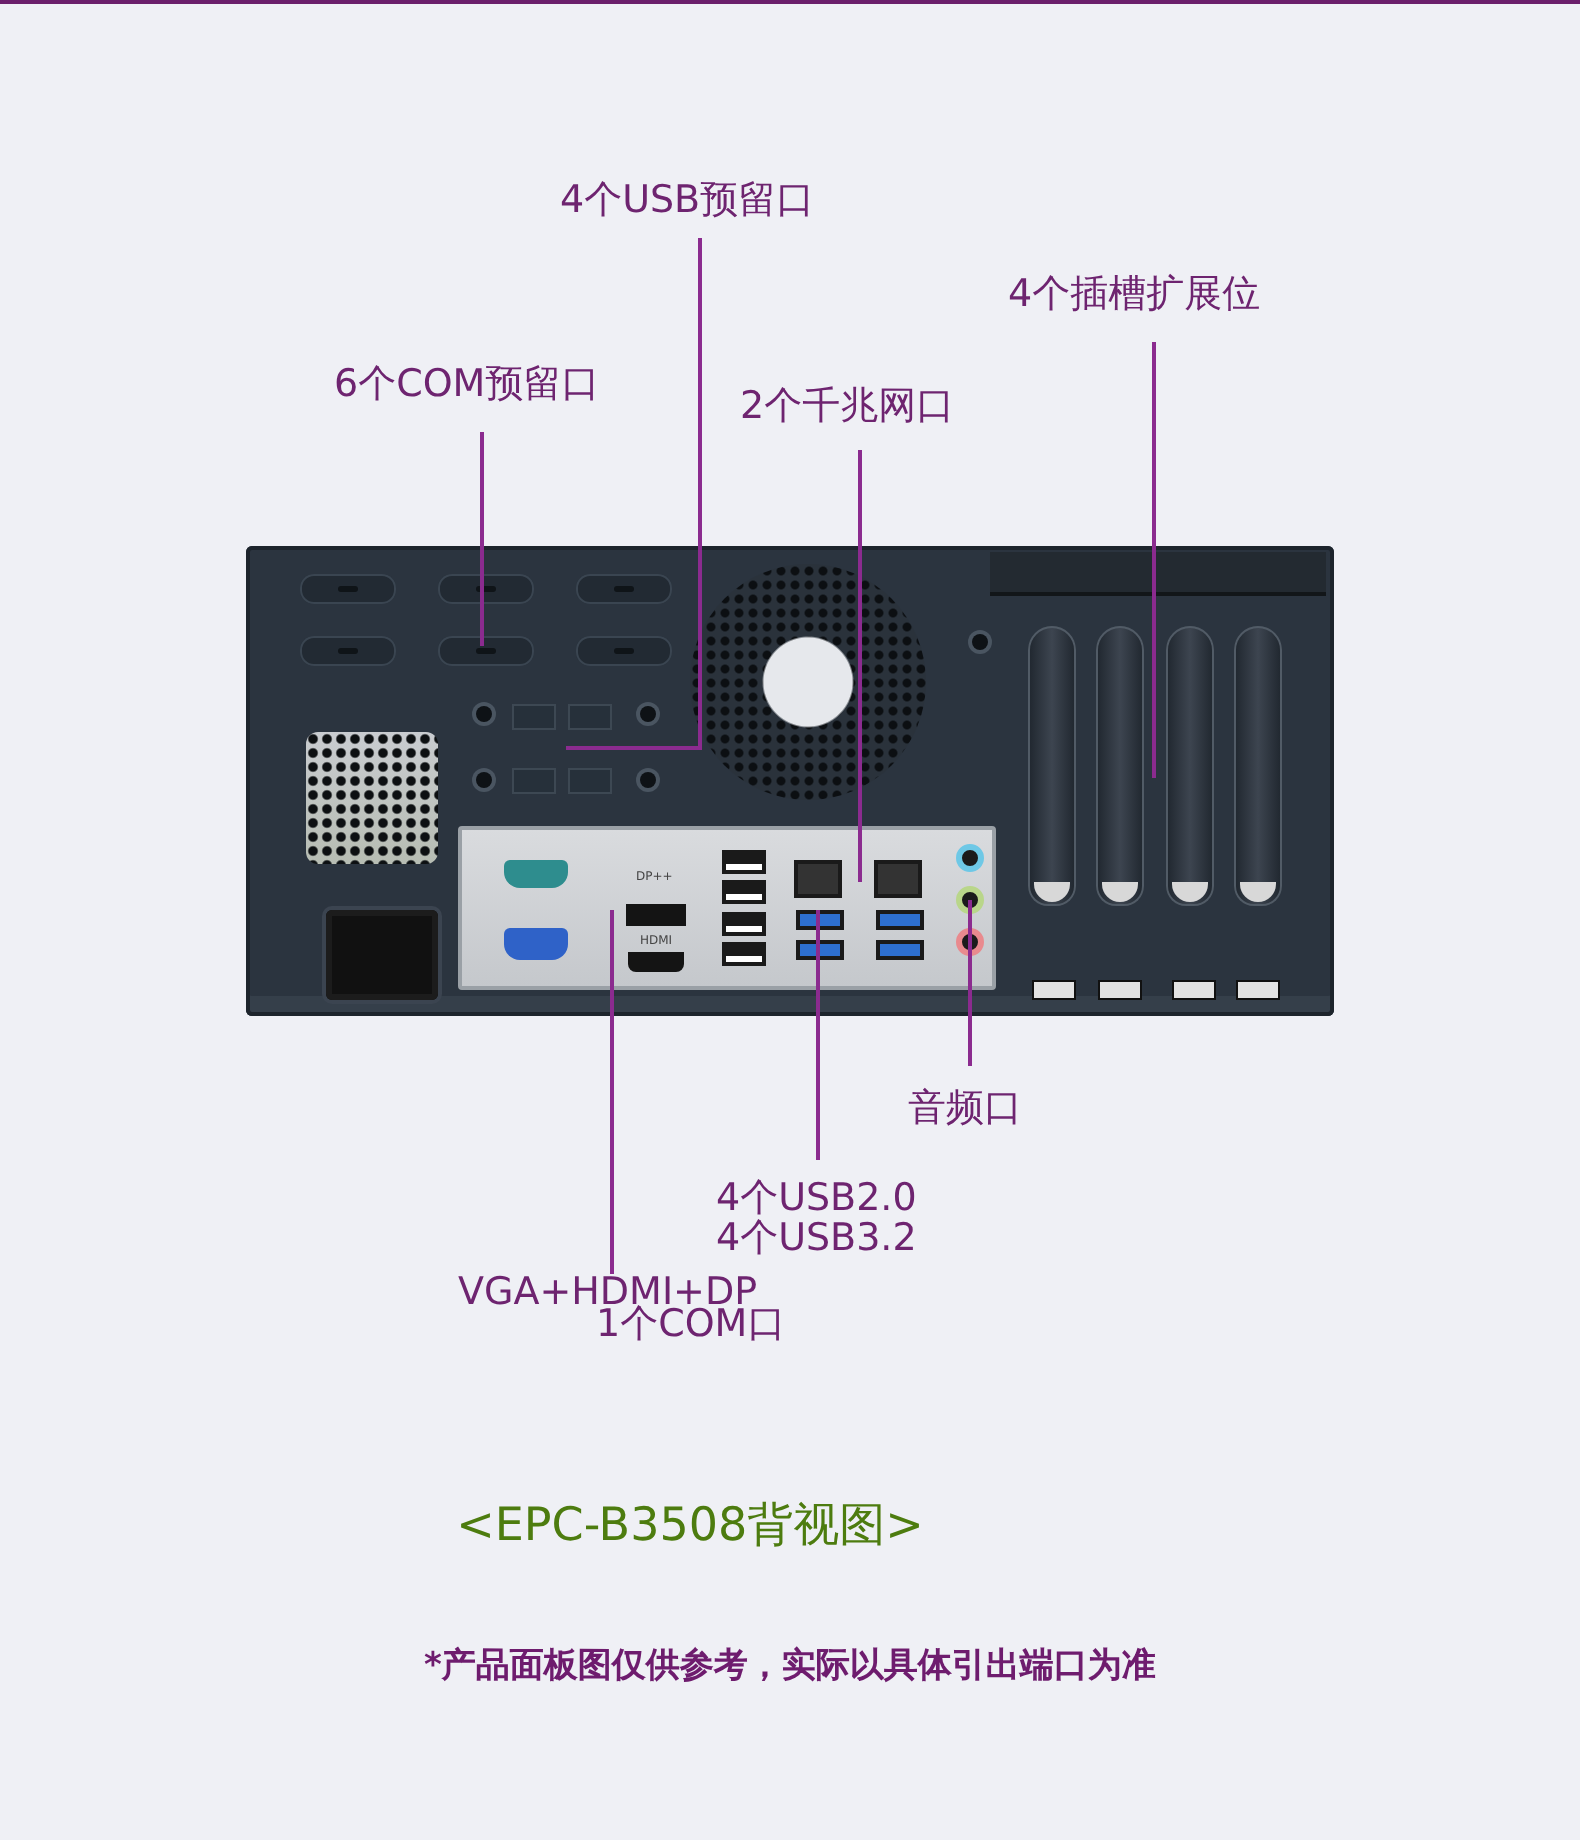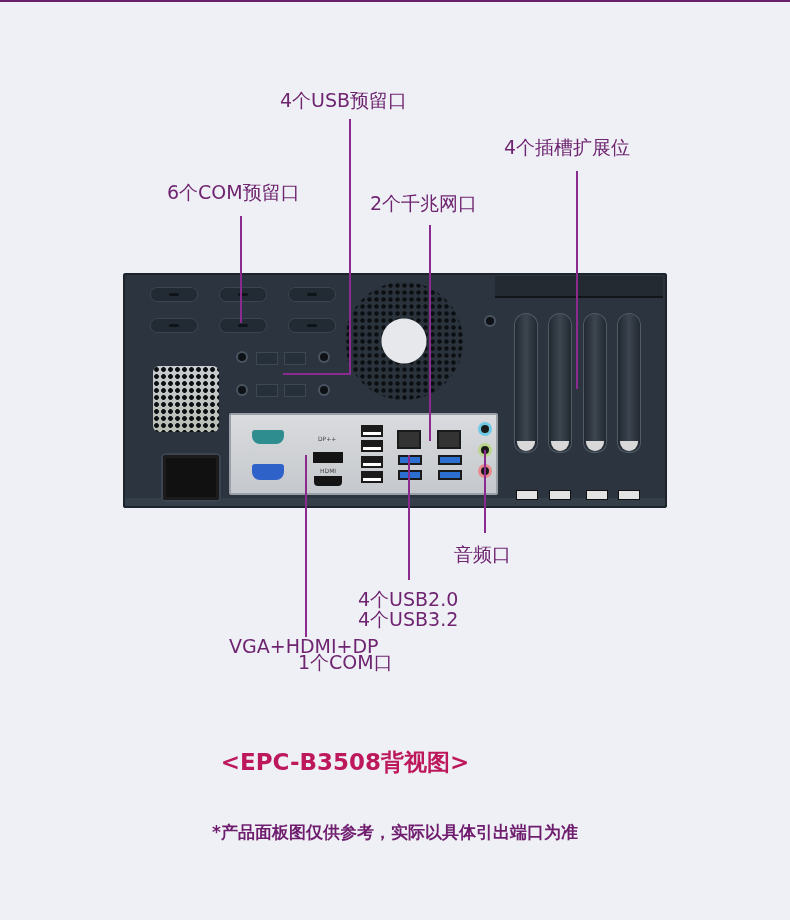--- a/index.html
+++ b/index.html
@@ -61,21 +61,21 @@
   .tiny { position:absolute; font-size:6px; color:#444; }
   .slot-bracket {
     position:absolute; width:24px; height:140px; top:313px; background:linear-gradient(90deg,#1f262e,#3d4550,#1f262e);
     border-radius:12px 12px 10px 10px;
     box-shadow: inset 0 0 0 1px #515b66;
   }
   .slot-bracket::after { content:""; position:absolute; bottom:2px; left:3px; width:18px; height:10px; border-radius:0 0 9px 9px; background:#d8d8d8; }
   .slot-tab { position:absolute; top:490px; width:20px; height:8px; background:#e3e3e3; border:1px solid #111; }
   .slot-top { position:absolute; left:495px; top:276px; width:168px; height:22px; background:#232a31; box-shadow: inset 0 -2px 0 #121619; }
 
-  .title { position:absolute; left:0; width:690px; top:747px; text-align:center; color:#be185d; font-size:23px; font-weight:bold; }
+  .title { position:absolute; left:0; width:690px; top:747px; text-align:center; color:#4d7c0f; font-size:23px; font-weight:normal; }
   .note { position:absolute; left:0; width:790px; top:821px; text-align:center; color:#6e1c6e; font-size:17px; font-weight:bold; }
 </style>
 </head>
 <body>
 
 <div class="topline"></div>
 
 <div class="label" style="left:280px; top:90px;">4个USB预留口</div>
 <div class="label" style="left:504px; top:137px;">4个插槽扩展位</div>
 <div class="label" style="left:167px; top:182px;">6个COM预留口</div>

